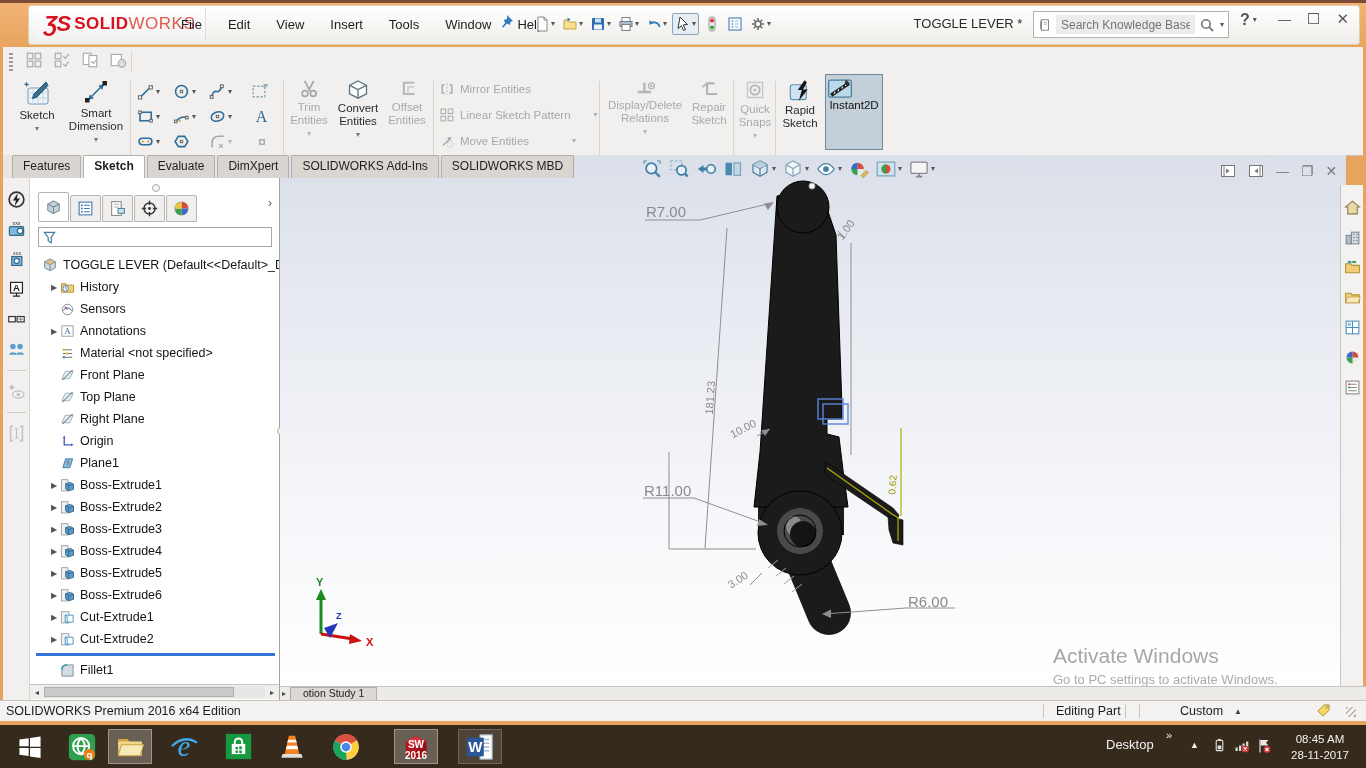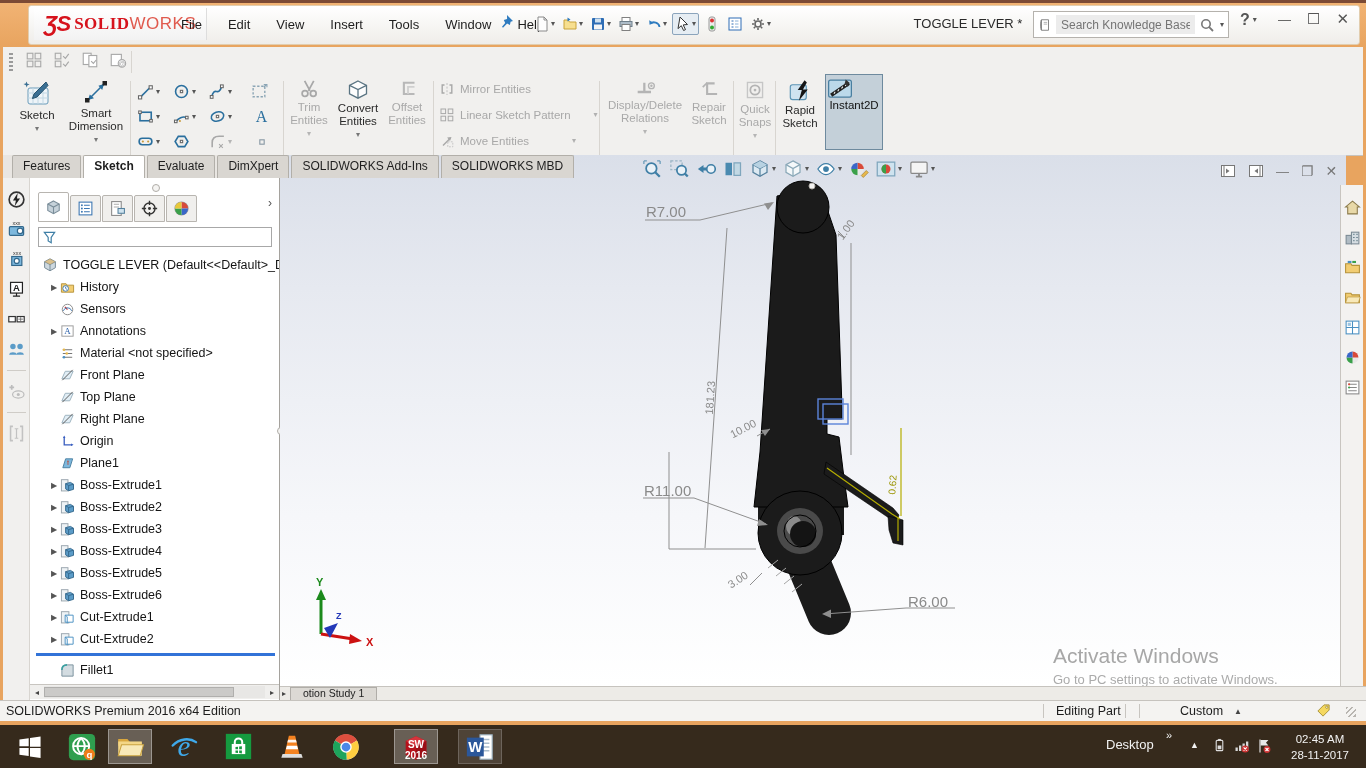--- a/index.html
+++ b/index.html
@@ -6,21 +6,21 @@
   .screen{position:relative;width:1366px;height:768px;overflow:hidden;background:var(--frame,#e8a45f);
     font-family:"Liberation Sans","DejaVu Sans",sans-serif;-webkit-font-smoothing:antialiased;}
   .abs{position:absolute;text-align:right;}
   svg{display:block;}
   
   .topline{position:absolute;left:0;top:0;width:100%;height:3px;background:#7c4a35;}
   .titlebar{position:absolute;left:0;top:0;width:100%;height:47px;background:linear-gradient(#f2b475,var(--frame,#e8a45f));}
   .tstrip{position:absolute;left:28px;top:5px;width:1330px;height:38px;background:linear-gradient(#ffffff,#efede9);border:1px solid #e2cdae;border-radius:3px;}
   .logo{position:absolute;left:34px;top:8px;height:32px;display:flex;align-items:center;padding:0 10px;background:linear-gradient(#fff,#f2f2f2);border-right:1px solid #ddd;}
   .logo .ds{color:#d6121c;font-size:22px;font-weight:bold;font-style:italic;margin-right:4px;letter-spacing:-1px;}
-  .logo .b1{color:#d6121c;font-size:17px;font-weight:bold;letter-spacing:.5px;font-family:Liberation Serif, serif;}
+  .logo .b1{color:#d6121c;font-size:17px;font-weight:bold;letter-spacing:.5px;}
   .logo .b2{color:#e05a4e;font-size:17px;letter-spacing:.5px;}
   .menus{position:absolute;left:168px;top:5px;height:38px;display:flex;align-items:center;}
   .menu-item{padding:0 13px;font-size:13px;color:#1e1e1e;}
   .pin{position:absolute;left:498px;top:14px;}
   .qat{position:absolute;left:532px;top:5px;height:38px;display:flex;align-items:center;gap:3px;}
   .qitem{display:flex;align-items:center;padding:2px;}
   .qitem.pressed{background:#e6edf3;border:1px solid #8ba4bc;border-radius:2px;}
   .dd{font-size:8px;color:#555;margin-left:1px;line-height:1;}
   .doc-title{position:absolute;left:858px;top:5px;width:220px;height:38px;line-height:38px;text-align:center;font-size:13px;color:#2a2a2a;white-space:nowrap;}
   .searchbox{position:absolute;left:1033px;top:11px;width:186px;height:25px;background:#fff;border:1px solid #b5b2ad;display:flex;align-items:center;padding:0 4px;gap:4px;}
@@ -1238,17 +1238,17 @@
       </span>
     <span class="abs" style="left:1256px;top:13px;">
         <svg width="16" height="16" viewBox="0 0 16 16">
           <path d="M4 1.5v13" stroke="#e0e0e0" stroke-width="1.2"></path>
           <path d="M4.6 2h7.8L10 4.8l2.4 2.8H4.6z" fill="#e8e8e8"></path>
           <circle cx="11" cy="11.5" r="3.4" fill="#cc3333"></circle>
           <path d="M9.5 10l3 3M12.5 10l-3 3" stroke="#fff" stroke-width="1.1"></path>
         </svg>
       </span>
     <div class="clock">
-      <div>02:45 AM</div>
+      <div>08:45 AM</div>
       <div>28-11-2017</div>
     </div>
   </div>
 </div>
 
 </body></html>

